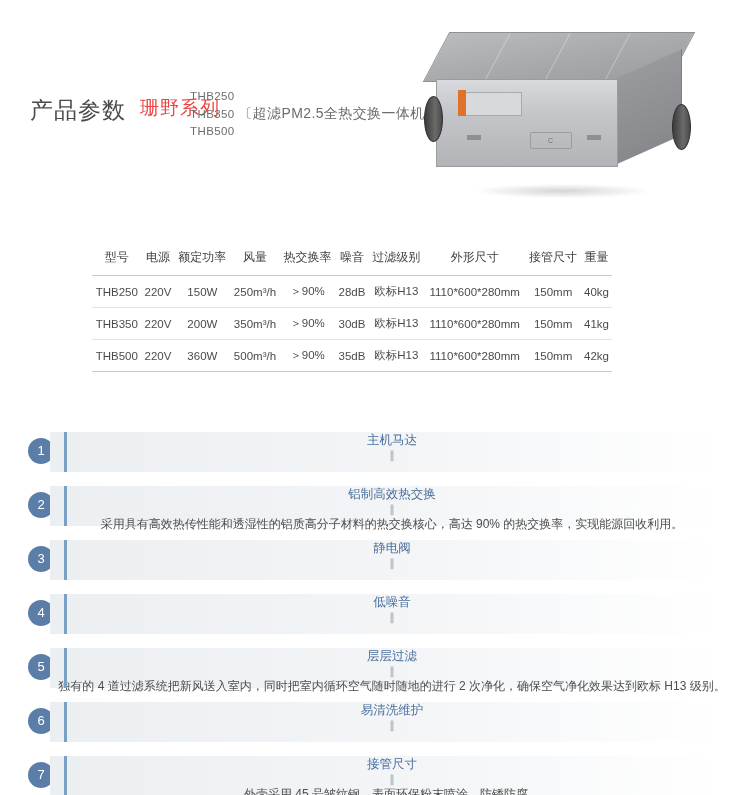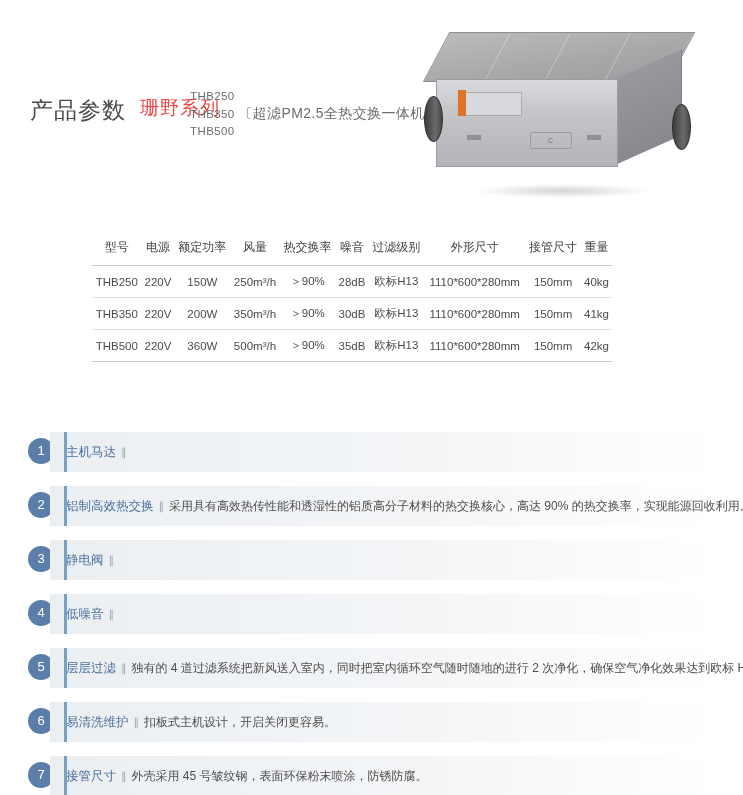--- a/index.html
+++ b/index.html
@@ -161,21 +161,21 @@
     top: 162px;
     width: 175px;
     height: 14px;
     background: radial-gradient(ellipse at center, rgba(160,160,165,.45) 0%, rgba(255,255,255,0) 72%);
   }
 
   
   .spec-wrap {
     position: absolute;
     left: 92px;
-    top: 234px;
+    top: 244px;
     width: 520px;
   }
   table.spec {
     width: 100%;
     border-collapse: collapse;
     font-size: 11.5px;
     color: #4b4b4b;
   }
   table.spec th {
     font-weight: normal;
@@ -230,20 +230,21 @@
     position: absolute;
     left: 22px;
     top: 0;
     right: 0;
     height: 40px;
     background: linear-gradient(90deg, #eceff2 0%, #f3f5f7 55%, #ffffff 100%);
     display: flex;
     align-items: center;
     padding-left: 16px;
     box-sizing: border-box;
+    flex-direction: column;
   }
   .f-bar::before {
     content: "";
     position: absolute;
     left: 14px;
     top: 0;
     width: 3px;
     height: 100%;
     background: #7aa0c4;
   }
@@ -401,21 +402,20 @@
       <span class="f-sep">∥</span>
       <span class="f-desc">独有的 4 道过滤系统把新风送入室内，同时把室内循环空气随时随地的进行 2 次净化，确保空气净化效果达到欧标 H13 级别。</span>
     </div>
   </div>
 
   <div class="feature">
     <div class="f-badge">6</div>
     <div class="f-bar">
       <span class="f-name">易清洗维护</span>
       <span class="f-sep">∥</span>
-      <span class="f-desc">扣板式主机设计，开启关闭更容易。</span>
     </div>
   </div>
 
   <div class="feature">
     <div class="f-badge">7</div>
     <div class="f-bar">
       <span class="f-name">接管尺寸</span>
       <span class="f-sep">∥</span>
       <span class="f-desc">外壳采用 45 号皱纹钢，表面环保粉末喷涂，防锈防腐。</span>
     </div>

